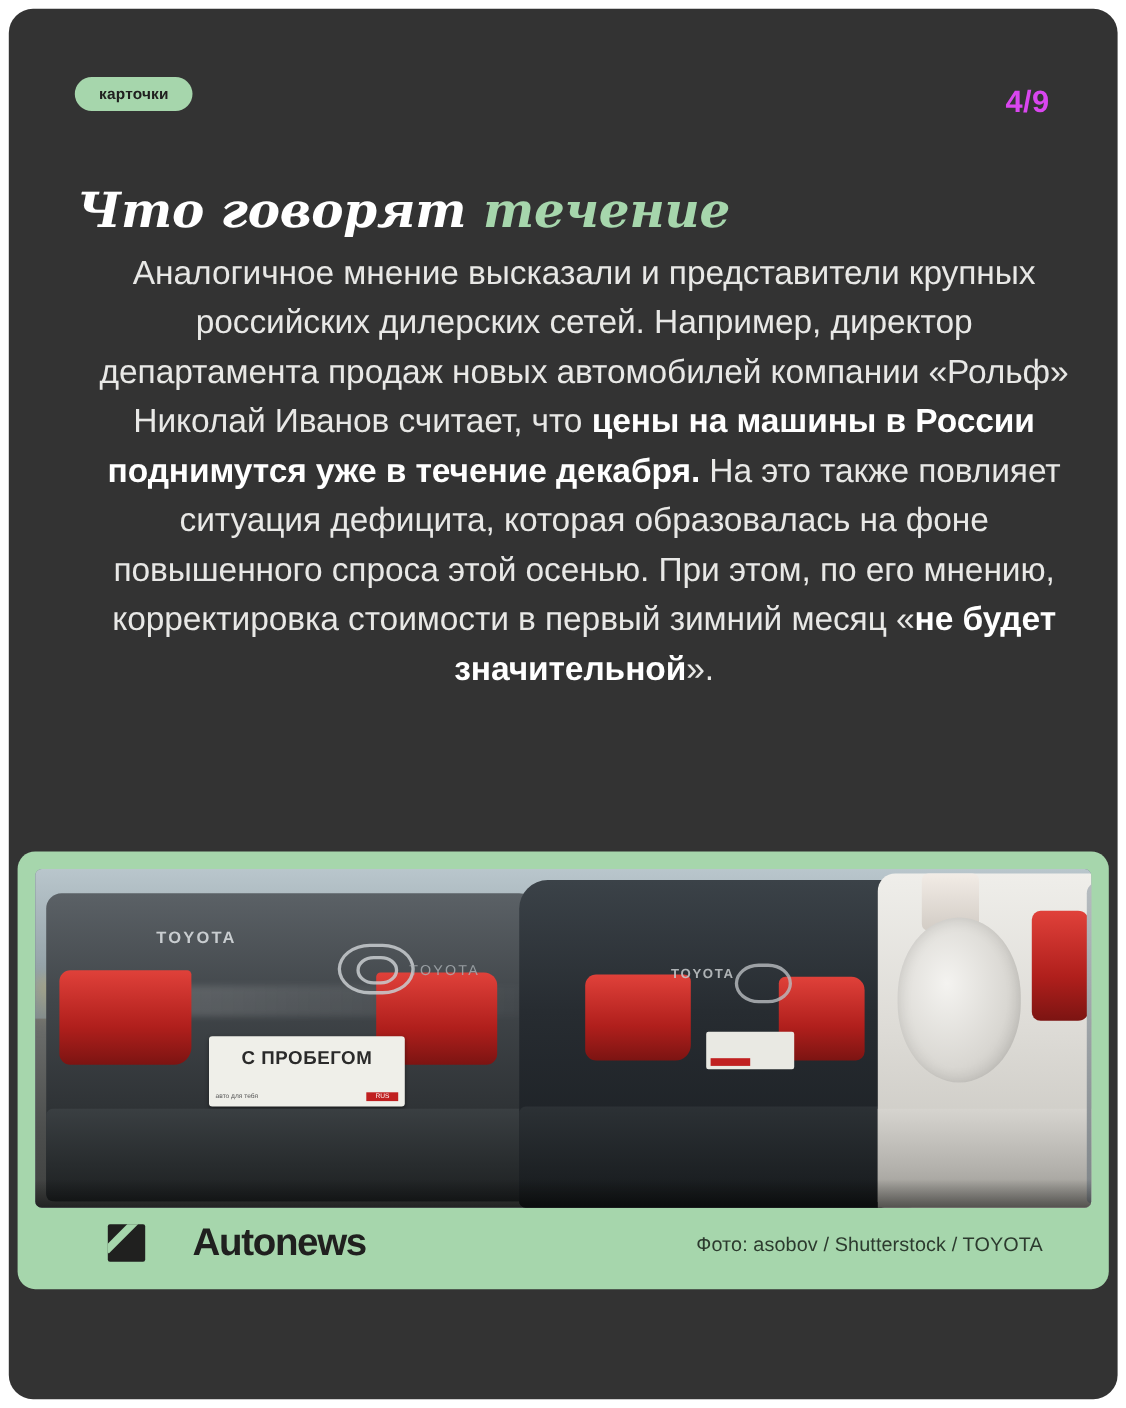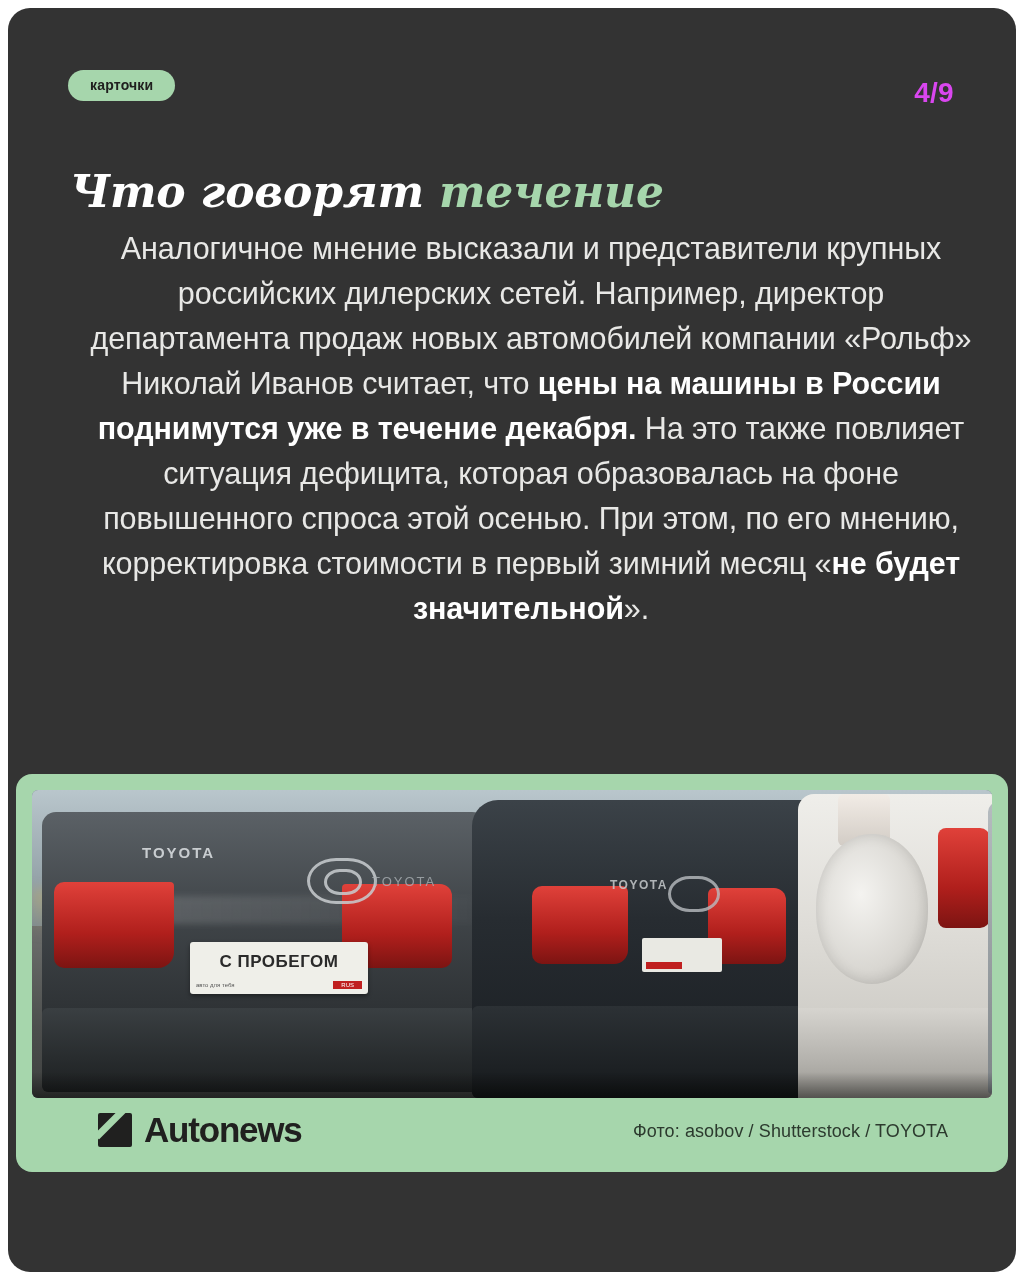--- a/index.html
+++ b/index.html
@@ -147,21 +147,21 @@
     filter: blur(3px);
   }
   .lamp {
     position: absolute;
     background: linear-gradient(180deg, #e0413a 0%, #b01f1c 60%, #7c1412 100%);
     border-radius: 8px;
   }
   .c1-lamp-l { left: 12px; top: 70px; width: 120px; height: 86px; border-radius: 10px 4px 16px 10px; }
   .c1-lamp-r { left: 300px; top: 72px; width: 110px; height: 84px; border-radius: 4px 12px 10px 16px; }
   .c1-plate {
-    position: absolute; left: 148px; top: 130px; width: 178px; height: 52px;
+    position: absolute; left: 148px; top: 130px; width: 178px; height: 64px;
     background: #efefe9; border-radius: 3px; box-shadow: 0 2px 4px rgba(0,0,0,.4);
   }
   .c1-plate .plate-text {
     position: absolute; left: 0; right: 0; top: 10px;
     text-align: center; color: #2a2a2a; font-size: 17px; font-weight: 700;
     letter-spacing: 0.5px;
   }
   .c1-plate .plate-sub {
     position: absolute; left: 6px; right: 6px; bottom: 5px;
     display: flex; justify-content: space-between; align-items: center;
@@ -279,20 +279,21 @@
     left: -8px; top: 5px;
     width: 44px; height: 7px;
     background: #a6d6ac;
     transform: rotate(-45deg);
   }
   .logo-text {
     color: #20201f;
     font-size: 35px;
     font-weight: 700;
     letter-spacing: -1.2px;
+    margin-left: 31px;
   }
   .photo-credit {
     position: absolute;
     right: 60px;
     bottom: 30px;
     color: #2c3a2e;
     font-size: 18px;
     letter-spacing: 0.1px;
   }
 </style>

